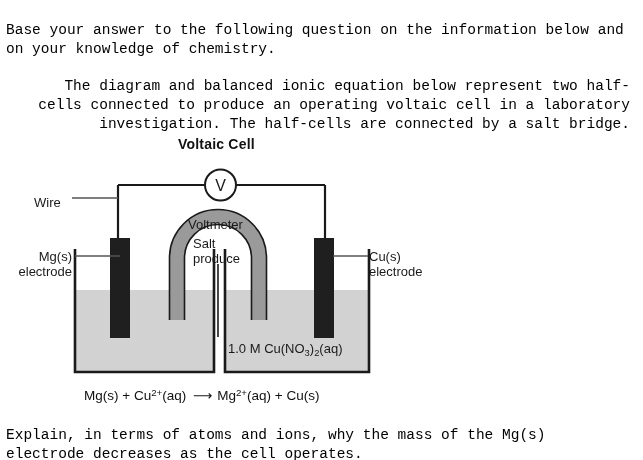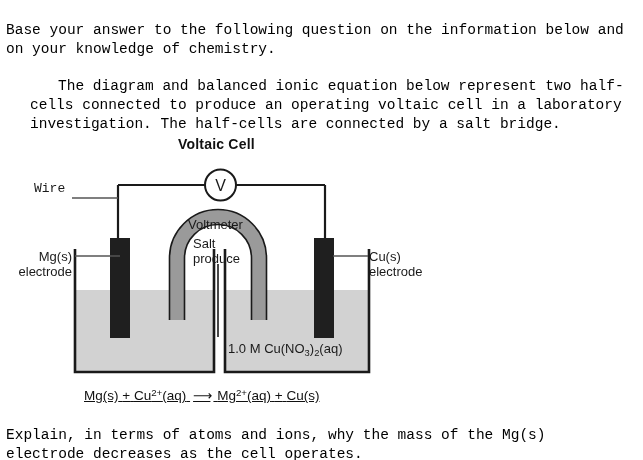--- a/index.html
+++ b/index.html
@@ -27,20 +27,21 @@
   #intro-paragraph {
     left: 6px;
     top: 6px;
     width: 620px;
   }
   #stem-paragraph {
     left: 30px;
     top: 62px;
     width: 600px;
     text-indent: 28px;
+    text-align: right;
   }
   #question-paragraph {
     left: 6px;
     top: 411px;
     width: 625px;
   }
 
   
   #diagram {
     position: absolute;
@@ -68,36 +69,35 @@
     position: absolute;
     font-family: "Liberation Sans", sans-serif;
     font-size: 13px;
     color: #1a1a1a;
     white-space: nowrap;
     line-height: 15px;
   }
   .sub { font-size: 0.72em; vertical-align: -0.32em; }
   .sup { font-size: 0.72em; vertical-align: 0.42em; }
 
-  #label-wire        { left: 34px;  top: 49px; font-family: Liberation Mono, monospace; }
+  #label-wire        { left: 34px;  top: 63px; }
   #label-voltmeter   { left: 188px; top: 85px; }
   #label-mg-electrode{ left: 6px;   top: 117px; width: 66px; text-align: right; }
   #label-cu-electrode{ left: 369px; top: 117px; }
   #label-salt-bridge { left: 193px; top: 104px; width: 50px; text-align: left; }
   #label-solution-left  { left: 78px;  top: 209px; }
   #label-solution-right { left: 228px; top: 209px; text-align: right; }
   #equation {
     position: absolute;
     left: 84px;
     top: 255px;
     font-family: "Liberation Sans", sans-serif;
     font-size: 13.5px;
     color: #111;
     white-space: nowrap;
-    text-decoration: underline;
   }
   .arrow-glyph { letter-spacing: -2px; padding: 0 3px; }
 </style>
 </head>
 <body>
 
 <p class="prose" id="intro-paragraph">Base your answer to the following question on the information below and on your knowledge of chemistry.</p>
 
 <p class="prose" id="stem-paragraph">The diagram and balanced ionic equation below represent two half-cells connected to produce an operating voltaic cell in a laboratory investigation. The half-cells are connected by a salt bridge.</p>
 

